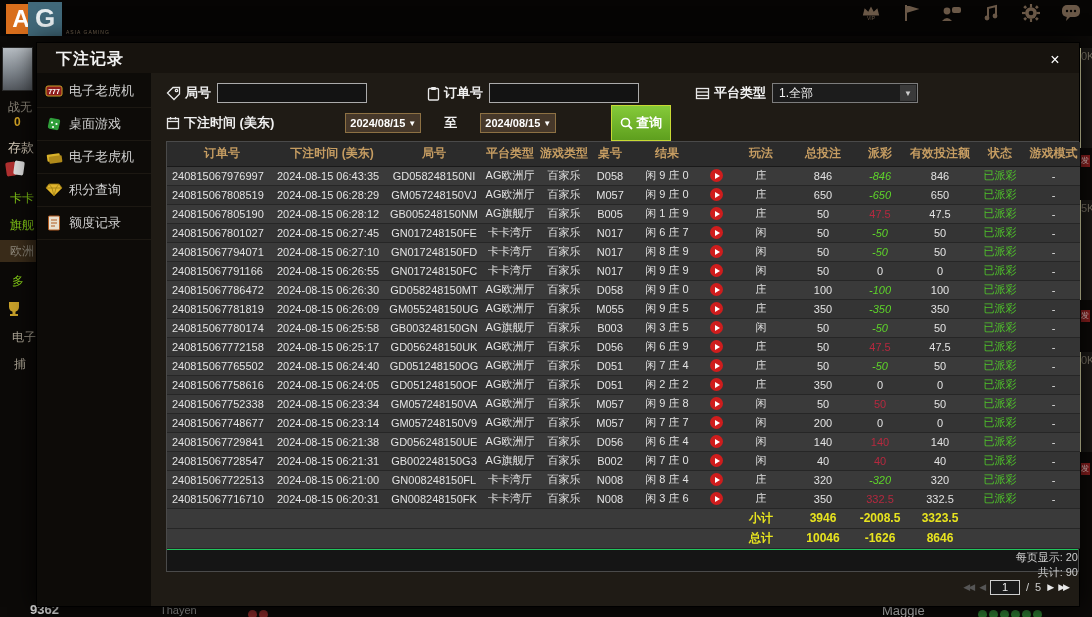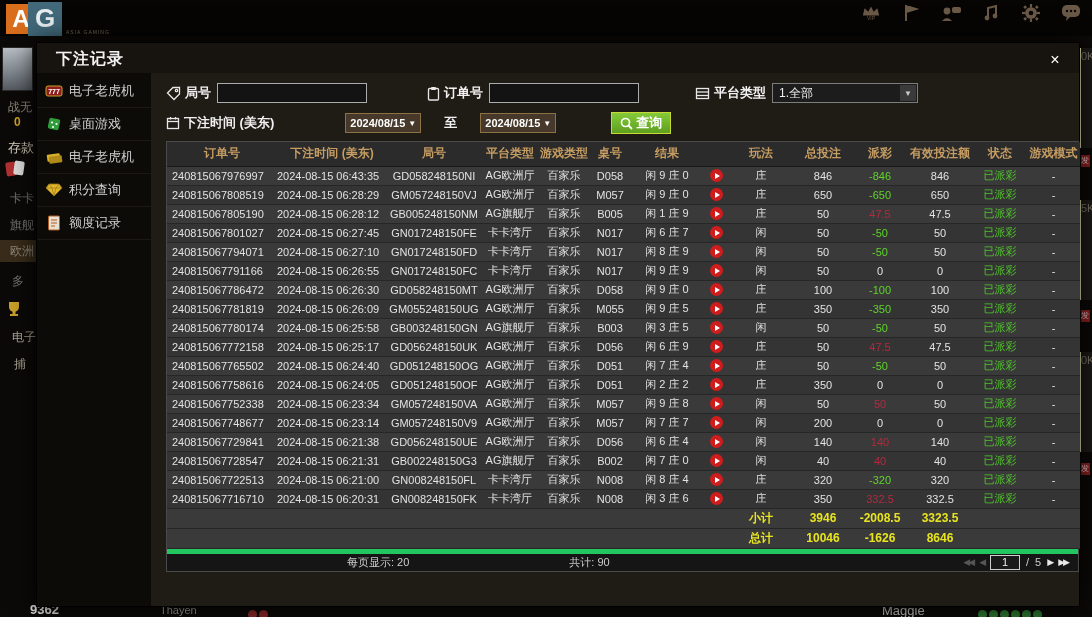--- a/index.html
+++ b/index.html
@@ -18,21 +18,21 @@
   .top-icons { position:absolute; right:8px; top:4px; display:flex; gap:14px; align-items:center; }
   .top-icons svg { display:block; }
   .ticon { width:26px; height:28px; display:flex; flex-direction:column; align-items:center; cursor:pointer; }
   .ticon .vip-txt { font-size:5px; color:#6b5948; margin-top:-2px; }
 
   
   .bg-frag { position:absolute; z-index:1; white-space:nowrap; }
   .avatar-frag { left:2px; top:47px; width:31px; height:44px; background:linear-gradient(#b8bec4,#7d848b 60%,#555a60); border:1px solid #2a2a2a; }
   .gold { color:#d2a324; }
   .dimtxt { color:#8f897c; font-size:12px; }
-  .dimtxt2 { color:#737373; font-size:12px; }
+  .dimtxt2 { color:#84cc16; font-size:12px; }
   .bstrip { color:#9a9a9a; font-size:11px; }
   .mini-dot { display:inline-block; width:9px; height:9px; border-radius:50%; margin-right:2px; }
   .right-tile { position:absolute; width:12px; background:#1c1a17; border-left:1px solid #fef9c3; z-index:1; color:#7d7668; font-size:11px; padding-top:2px; }
   .red-badge { position:absolute; width:9px; height:12px; background:#8e1f1f; z-index:1; color:#e7c9c9; font-size:8px; line-height:12px; }
 
   
   .modal { position:absolute; left:36px; top:42px; width:1044px; height:565px; background:#17130e;
     border:1px solid #000; box-shadow:0 0 24px rgba(0,0,0,.9); z-index:10; }
   .modal-title { position:absolute; left:19px; top:6px; font-size:16px; font-weight:bold; color:#f2f2f2; letter-spacing:1px; }
   .modal-close { position:absolute; right:14px; top:7px; width:20px; height:20px; color:#fff; font-size:16px;
@@ -56,44 +56,44 @@
   .ftext-input { width:150px; height:20px; background:#131313; border:1px solid #ababab; color:#eee; padding:0 4px; font-size:12px; }
   .gap1 { width:60px; } .gap2 { width:56px; }
   .fselect { width:146px; height:20px; background:#1c1c1c; border:1px solid #7d7d7d; color:#f0f0f0; font-size:12px;
     display:flex; align-items:center; padding-left:6px; position:relative; cursor:pointer; font-weight:normal; }
   .fselect .arr { position:absolute; right:1px; top:1px; bottom:1px; width:16px; background:#3a3a3a;
     color:#ccc; font-size:8px; display:flex; align-items:center; justify-content:center; }
   .datebox { width:76px; height:20px; background:#46382a; border:1px solid #8d7143; color:#fff; font-size:11px;
     font-weight:bold; display:flex; align-items:center; justify-content:center; gap:3px; cursor:pointer; }
   .datebox .dn { font-size:8px; }
   .to-lbl { margin:0 23px 0 23px; }
-  .query-btn { margin-left:55px; height:22px; padding:0 8px; background:linear-gradient(#85ca39,#5e9f1e);
+  .query-btn { margin-left:55px; height:36px; padding:0 8px; background:linear-gradient(#85ca39,#5e9f1e);
     border:1px solid #c7d934; color:#fff; font-size:13px; font-weight:bold; display:flex; align-items:center; gap:3px; cursor:pointer; }
 
   
   .tablewrap { width:913px; border:1px solid #4a4a4a; background:#303030; }
   table { width:100%; border-collapse:collapse; table-layout:fixed; }
   th { background:#2b2b2b; color:#c69d62; font-size:12px; font-weight:bold; height:24px; border-bottom:1px solid #191919; }
   td { height:19px; font-size:11px; color:#e2e2e2; border-bottom:1px solid #262626; text-align:center;
     overflow:hidden; white-space:nowrap; text-overflow:ellipsis; }
   tbody tr:nth-child(odd) td { background:#3a3a3a; }
   tbody tr:nth-child(even) td { background:#343434; }
   .c-order { text-align:left; padding-left:5px; }
   .c-time { text-align:left; }
-  td.neg { color:#5ed42a; }
+  td.neg { color:#5ed42a;font-style:italic; }
   td.pos { color:#b5293f; }
   td.zero { color:#e2e2e2; }
   td.status { color:#4fc32a; }
   .play-btn { display:inline-block; width:13px; height:13px; border-radius:50%; background:#cf1d1d; position:relative; cursor:pointer; vertical-align:middle; }
   .play-tri { position:absolute; left:5px; top:3.5px; border-left:5px solid #fff; border-top:3px solid transparent; border-bottom:3px solid transparent; }
   tfoot td { background:#3a3a3a; color:#e8e41f; font-weight:bold; font-size:12px; height:20px; border-top:1px solid #555; }
   tfoot tr.gtotal td { border-top:1px solid #2a2a2a; }
 
   
-  .pagebar { height:22px; background:#151515; border-top:5px solid #22c55e; display:flex; align-items:center; font-size:11px; color:#ccc; }
+  .pagebar { height:22px; background:#151515; border-top:1px solid #22c55e; display:flex; align-items:flex-end; font-size:11px; color:#ccc;flex-direction:column; }
   .pp-lbl { margin-left:180px; }
   .tt-lbl { margin-left:160px; }
   .pg-controls { margin-left:auto; margin-right:10px; display:flex; align-items:center; gap:6px; }
   .pg-btn { font-size:9px; cursor:pointer; letter-spacing:-2px; }
   .pg-btn.disabled { color:#555; }
   .pg-btn.on { color:#e8e8e8; }
   .pg-input { width:30px; height:15px; background:#1a1a1a; border:1px solid #cfcfcf; color:#eee; font-size:11px; text-align:center; }
 
   
   .wicon { stroke:#e8e8e8; fill:none; stroke-width:1.3; }

